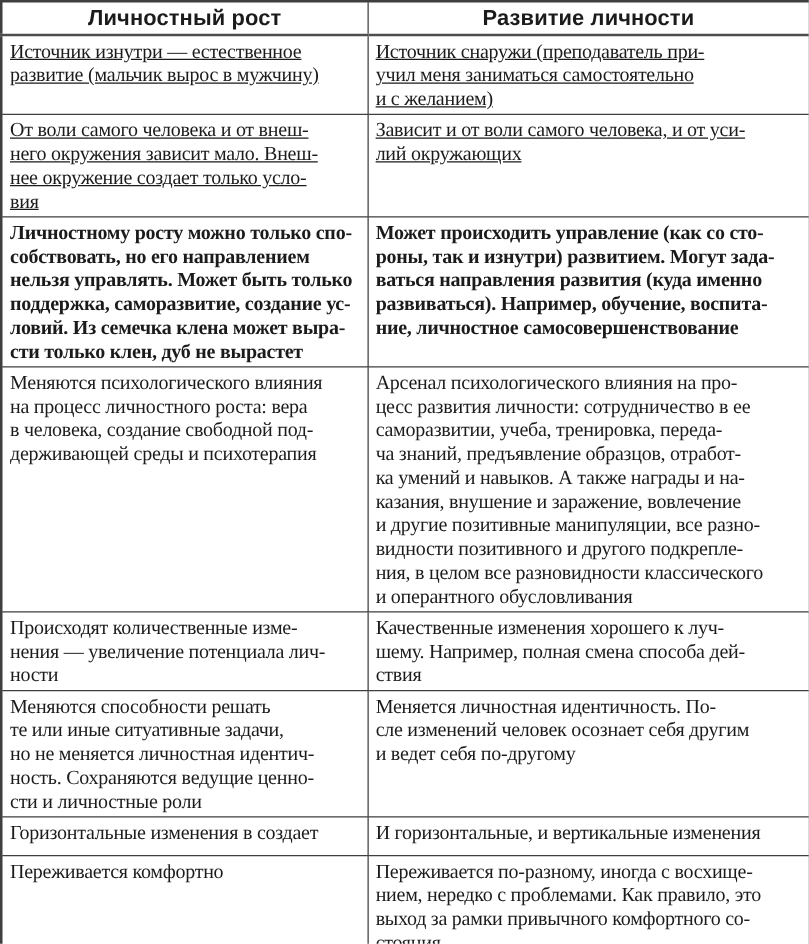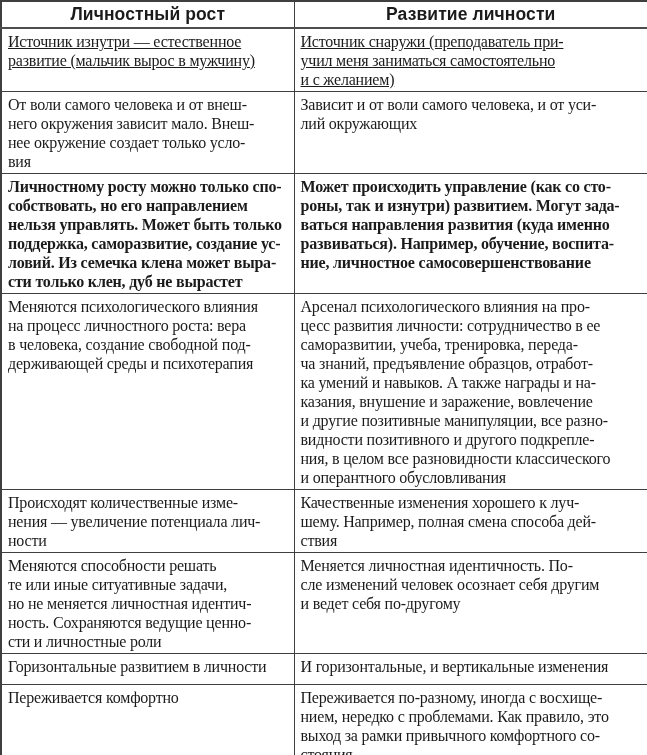--- a/index.html
+++ b/index.html
@@ -44,21 +44,21 @@
     letter-spacing:-0.2px;
     padding:3px 4px 2px 6px;
     white-space:pre-line;
     overflow:hidden;
   }
   col.left{width:293px;}
   col.right{width:354px;}
   
   tr.hdr{height:27px;}
   tr.r0{height:62px;text-decoration:underline;}
-  tr.r1{height:80px;}
+  tr.r1{height:80px;text-decoration:underline;}
   tr.r2{height:120px;font-weight:bold;}
   tr.r3{height:191px;}
   tr.r4{height:62px;margin-top:12px;}
   tr.r5{height:101px;}
   tr.r6{height:31px;}
   tr.r7{height:75px;}
 </style>
 </head>
 <body>
 
@@ -131,21 +131,21 @@
         <td>Меняются способности решать
 те или иные ситуативные задачи,
 но не меняется личностная идентич-
 ность. Сохраняются ведущие ценно-
 сти и личностные роли</td>
         <td>Меняется личностная идентичность. По-
 сле изменений человек осознает себя другим
 и ведет себя по-другому</td>
       </tr>
       <tr class="r6">
-        <td>Горизонтальные развитием в личности</td>
+        <td>Горизонтальные изменения в создает</td>
         <td>И горизонтальные, и вертикальные изменения</td>
       </tr>
       <tr class="r7">
         <td>Переживается комфортно</td>
         <td>Переживается по-разному, иногда с восхище-
 нием, нередко с проблемами. Как правило, это
 выход за рамки привычного комфортного со-
 стояния</td>
       </tr>
     </tbody>

